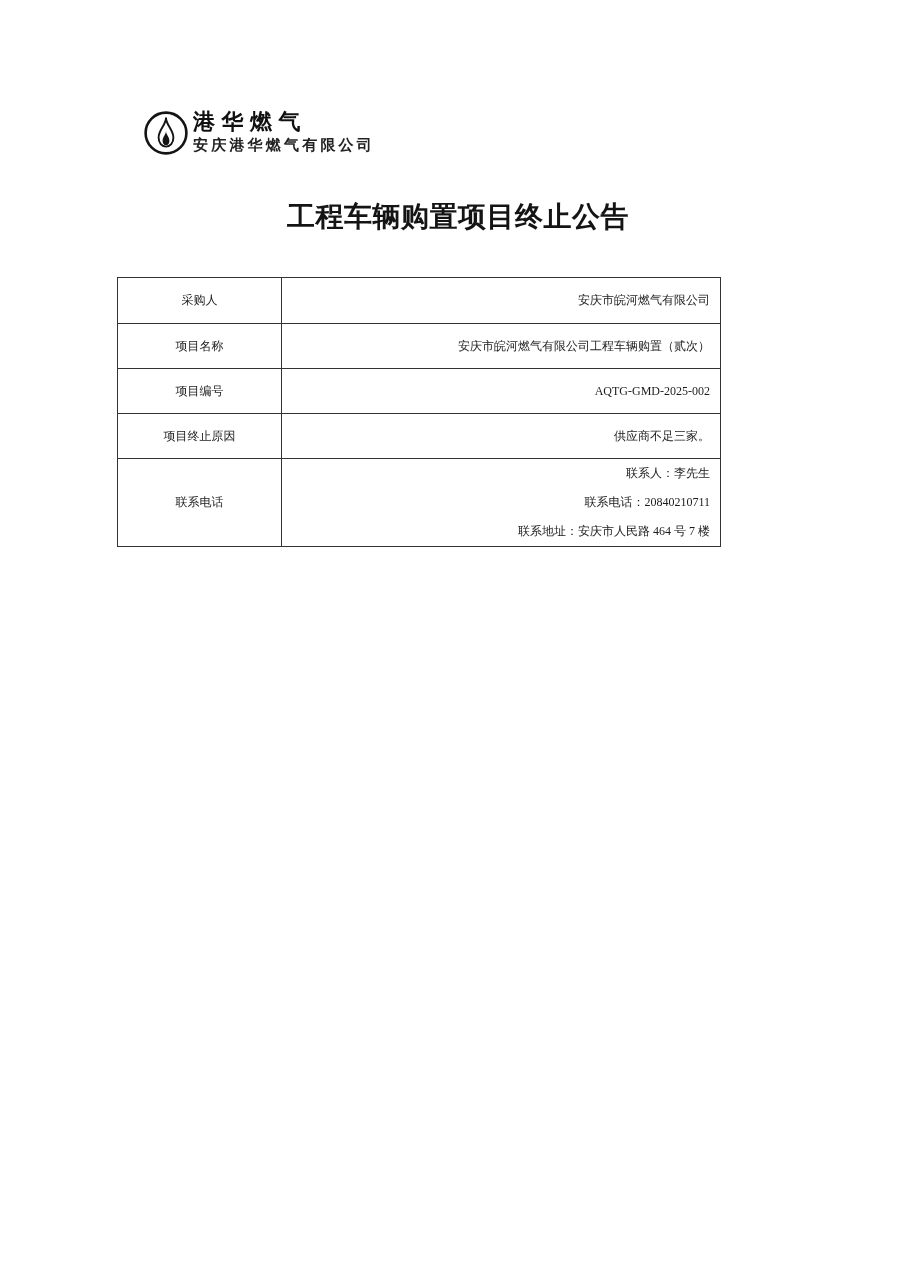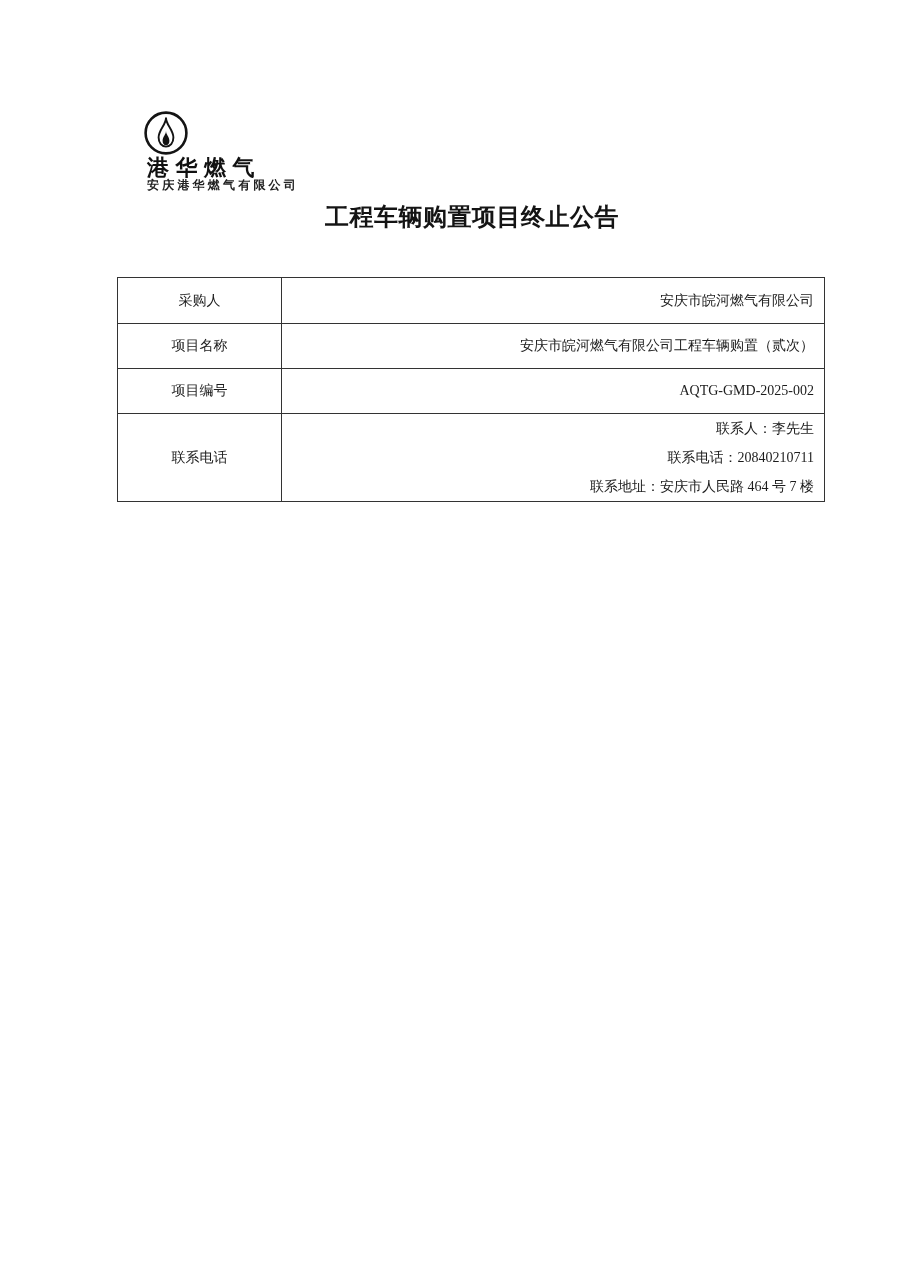--- a/index.html
+++ b/index.html
@@ -17,75 +17,75 @@
     overflow: hidden;
   }
 
   
   .logo {
     position: absolute;
     left: 143px;
     top: 110px;
     display: flex;
     align-items: flex-start;
-    flex-direction: column;
   }
   .logo-mark {
     width: 46px;
     height: 46px;
     flex: 0 0 auto;
   }
   .logo-text {
     margin-left: 4px;
     padding-top: 1px;
   }
   .logo-brand {
     font-family: "DejaVu Sans", sans-serif;
     font-weight: 900;
     font-size: 22px;
     line-height: 22px;
     letter-spacing: 6.5px;
     color: #111111;
     white-space: nowrap;
   }
   .logo-company {
+    margin-top: 6px;
     font-family: "DejaVu Sans", sans-serif;
     font-weight: 600;
-    font-size: 12px;
+    font-size: 15px;
     line-height: 12px;
     letter-spacing: 3.2px;
     color: #222222;
     white-space: nowrap;
   }
 
   
   .doc-title {
     position: absolute;
-    left: 118px;
+    left: 104px;
     top: 199px;
     width: 708px;
     margin: 0;
     text-align: center;
     font-family: "Liberation Serif", serif;
-    font-size: 24px;
+    font-size: 28px;
     line-height: 36px;
     font-weight: 700;
     letter-spacing: 0.5px;
     color: #141414;
   }
 
   
   .info-table {
     position: absolute;
     left: 117px;
     top: 277px;
-    width: 708px;
+    width: 604px;
     border-collapse: collapse;
     table-layout: fixed;
-    font-size: 14px;
+    font-size: 12px;
     color: #1c1c1c;
   }
   .info-table td {
     border: 1.5px solid #333333;
     vertical-align: middle;
   }
   .info-table tr:nth-child(1) { height: 46px; }
   .info-table tr:nth-child(2) { height: 45px; }
   .info-table tr:nth-child(3) { height: 45px; }
   .info-table tr:nth-child(4) { height: 45px; }
@@ -134,20 +134,24 @@
       </tr>
       <tr>
         <td class="cell-label">项目名称</td>
         <td class="cell-value">安庆市皖河燃气有限公司工程车辆购置（贰次）</td>
       </tr>
       <tr>
         <td class="cell-label">项目编号</td>
         <td class="cell-value">AQTG-GMD-2025-002</td>
       </tr>
       <tr>
+        <td class="cell-label">项目终止原因</td>
+        <td class="cell-value">供应商不足三家。</td>
+      </tr>
+      <tr>
         <td class="cell-label">联系电话</td>
         <td class="cell-value">
           <span class="line">联系人：李先生</span>
           <span class="line">联系电话：20840210711</span>
           <span class="line">联系地址：安庆市人民路 464 号 7 楼</span>
         </td>
       </tr>
     </tbody>
   </table>
 

